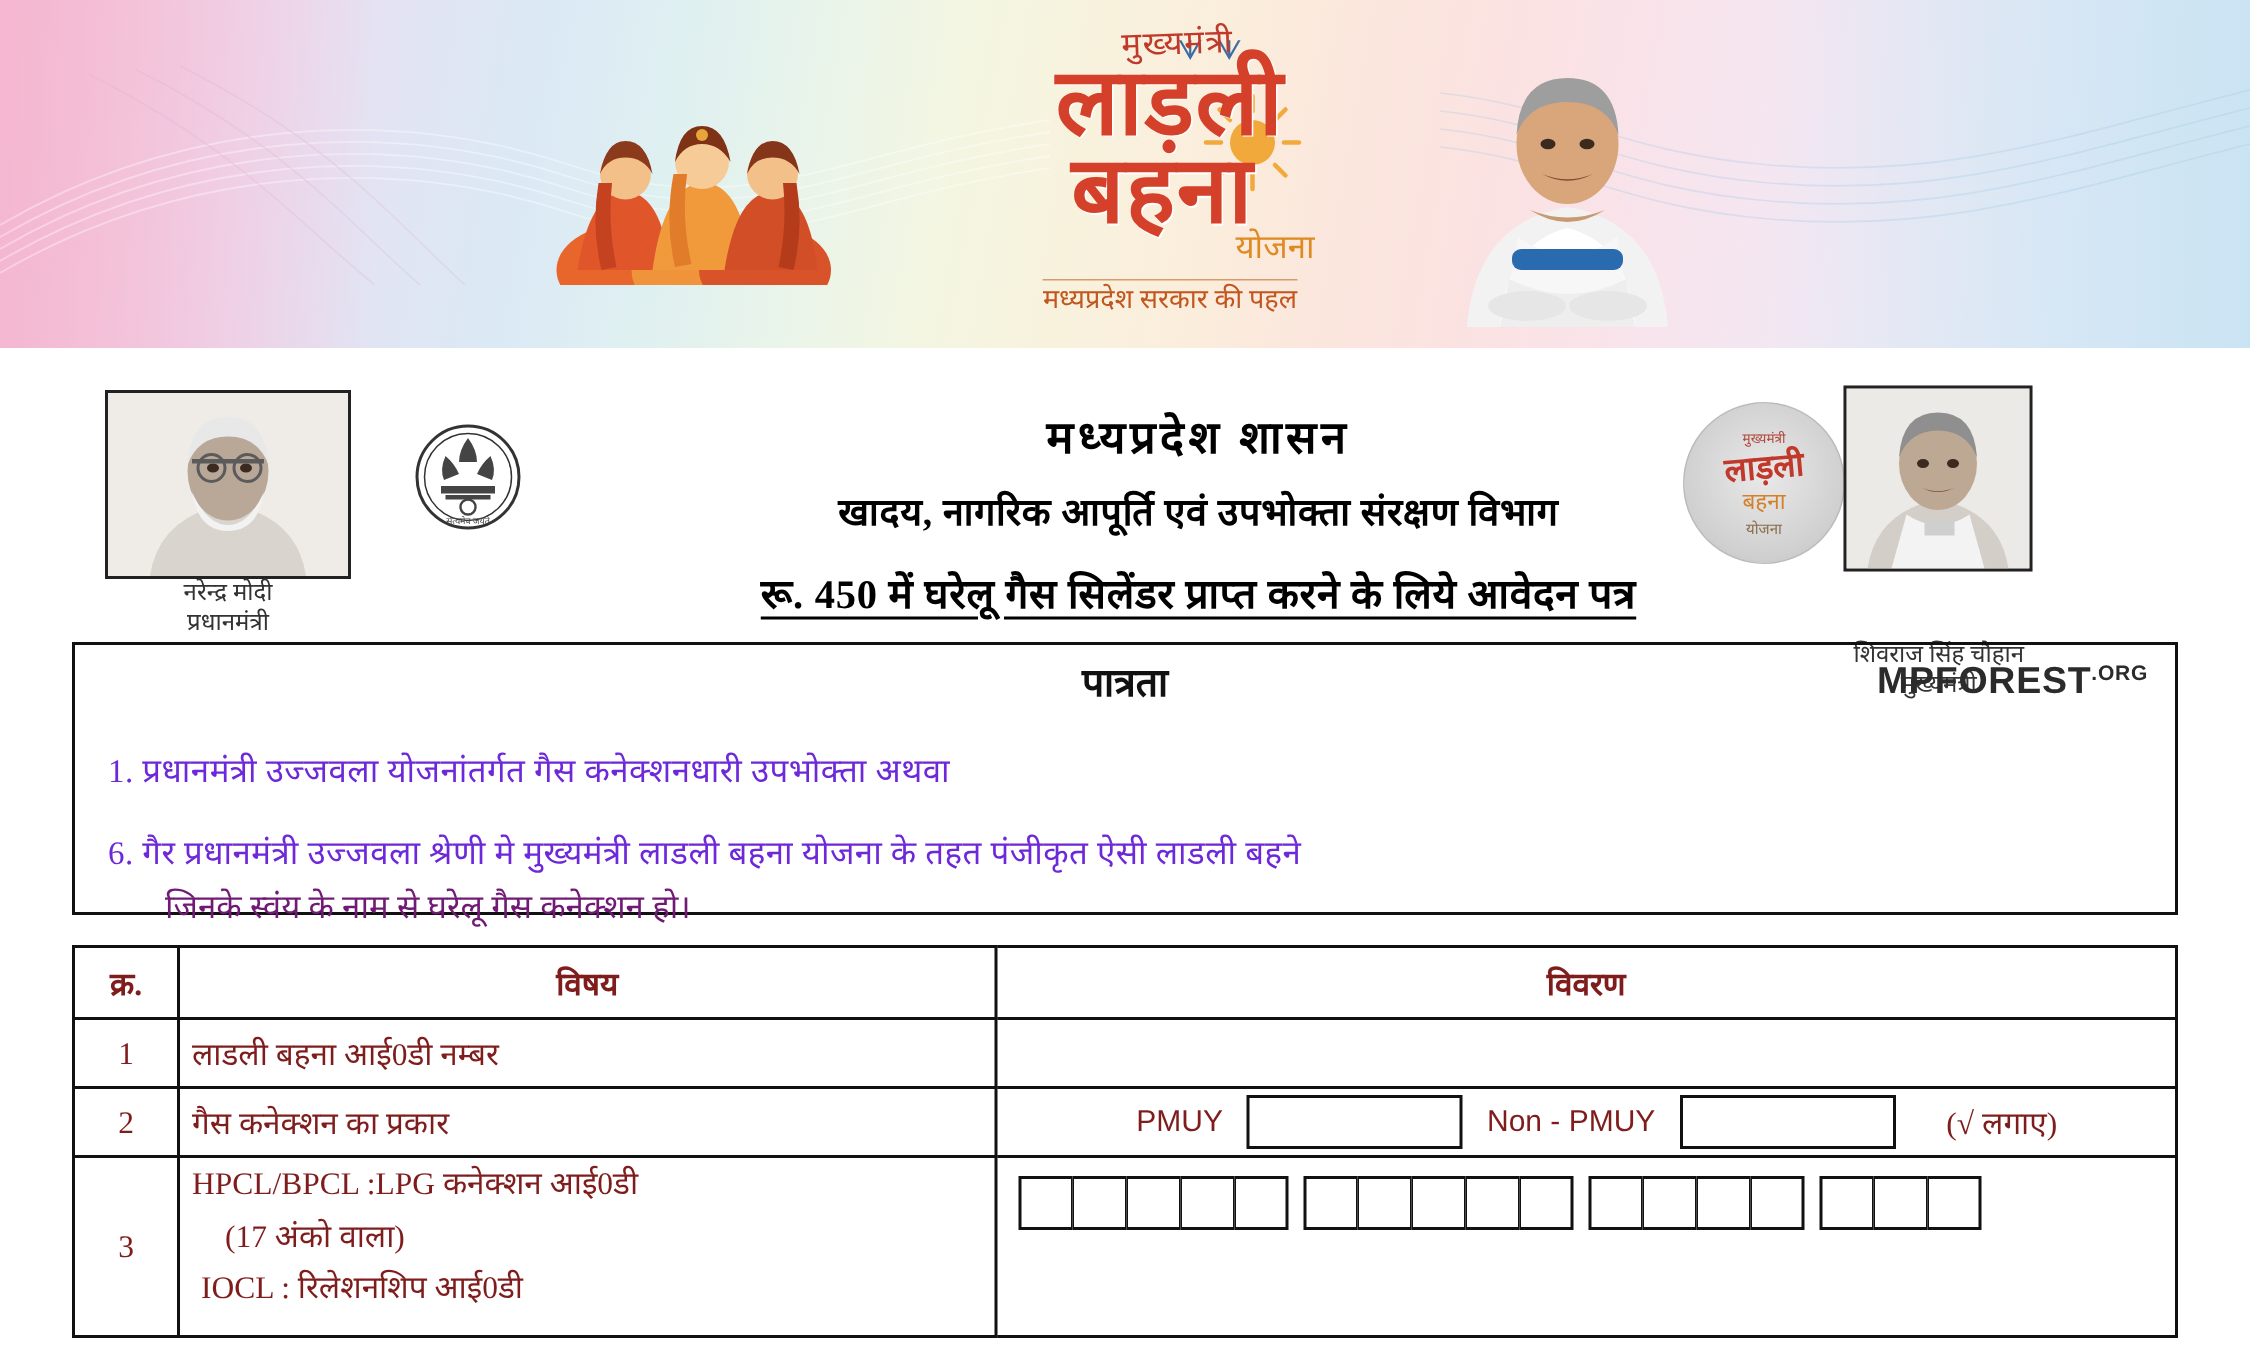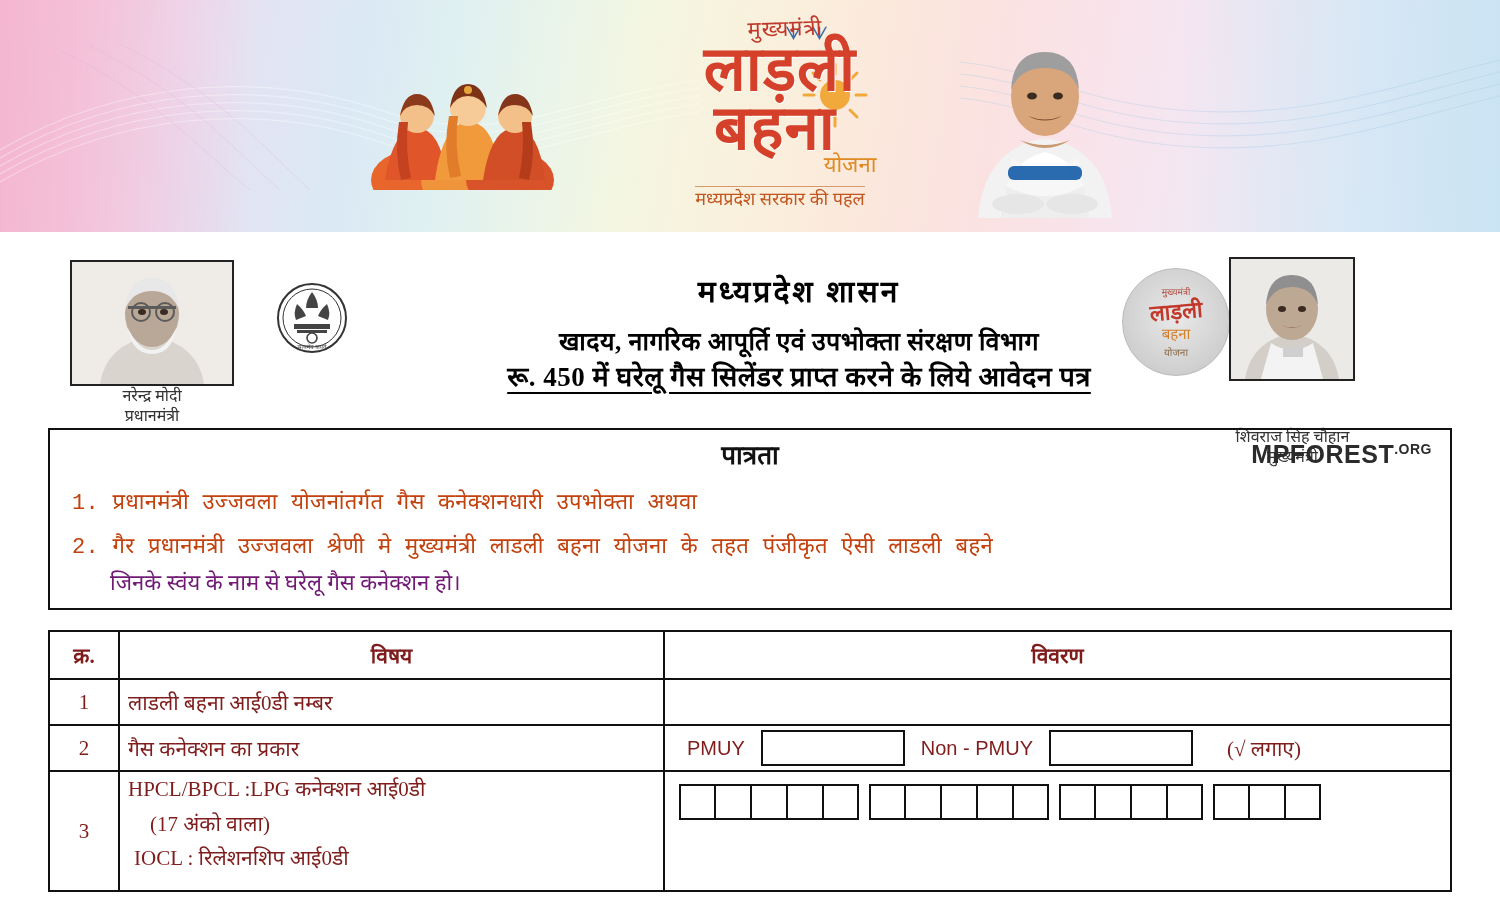--- a/index.html
+++ b/index.html
@@ -169,21 +169,21 @@
   .title-stack {
     position: absolute;
     left: 348px; right: 250px; top: 38px;
     text-align: center;
     font-family: "Liberation Serif", serif;
     color: #000000;
   }
   .t-line1 { font-size: 30px; font-weight: bold; letter-spacing: 3px; }
   .t-line2 { font-size: 25px; font-weight: bold; margin-top: 12px; letter-spacing: .5px;}
   .t-line3 {
-    font-size: 27px; font-weight: bold; margin-top: 0;
+    font-size: 27px; font-weight: bold; margin-top: 19px;
     text-decoration: underline; text-underline-offset: 6px;
     letter-spacing: .5px;
     text-align: center;
   }
 
   
   .elig-box {
     position: absolute;
     left: 48px; right: 48px;
     top: 196px;
@@ -194,24 +194,24 @@
   }
   .elig-title {
     text-align: center;
     font-family: "Liberation Serif", serif;
     font-size: 26px;
     font-weight: bold;
     color: #111;
     margin-bottom: 4px;
   }
   .elig-item {
-    font-family: Liberation Mono, monospace;
+    font-family: Liberation Serif, serif;
     font-size: 22px;
-    color: #c2410c;
-    margin: 13px 0 0 6px;
+    color: #6d28d9;
+    margin: 25px 0 0 6px;
     letter-spacing: .3px;
   }
   .elig-sub {
     font-family: "Liberation Serif", serif;
     font-size: 22px;
     color: #701a75;
     margin: 6px 0 0 44px;
   }
   .watermark {
     position: absolute;
@@ -255,20 +255,21 @@
   .row-h3 { height: 120px; vertical-align: top; }
   .sub-text { padding-top: 8px; line-height: 1.65; }
 
   .pmuy-wrap {
     display: flex;
     align-items: center;
     gap: 16px;
     font-size: 21px;
     font-family: "Liberation Sans", sans-serif;
     padding-left: 14px;
+    justify-content: center;
   }
   .tickbox {
     width: 140px; height: 32px;
     border: 2px solid #111;
     background: #fff;
   }
   .pmuy-note { font-family: "Liberation Serif", serif; margin-left: 18px; }
 
   .boxes {
     display: flex;
@@ -452,21 +453,21 @@
     <div class="photo-caption cap-cm">
       <div>शिवराज सिंह चौहान</div>
       <div>मुख्यमंत्री</div>
     </div>
   </div>
 
   <div class="elig-box">
     <div class="watermark"><span>MPFOREST</span><span class="org">.ORG</span></div>
     <div class="elig-title">पात्रता</div>
     <div class="elig-item">1. प्रधानमंत्री उज्जवला योजनांतर्गत गैस कनेक्शनधारी उपभोक्ता अथवा</div>
-    <div class="elig-item">2. गैर प्रधानमंत्री उज्जवला श्रेणी मे मुख्यमंत्री लाडली बहना योजना के तहत पंजीकृत ऐसी लाडली बहने</div>
+    <div class="elig-item">6. गैर प्रधानमंत्री उज्जवला श्रेणी मे मुख्यमंत्री लाडली बहना योजना के तहत पंजीकृत ऐसी लाडली बहने</div>
     <div class="elig-sub">जिनके स्वंय के नाम से घरेलू गैस कनेक्शन हो।</div>
   </div>
 
   <table class="form">
     <colgroup>
       <col style="width:70px">
       <col style="width:545px">
       <col>
     </colgroup>
     <tbody>

